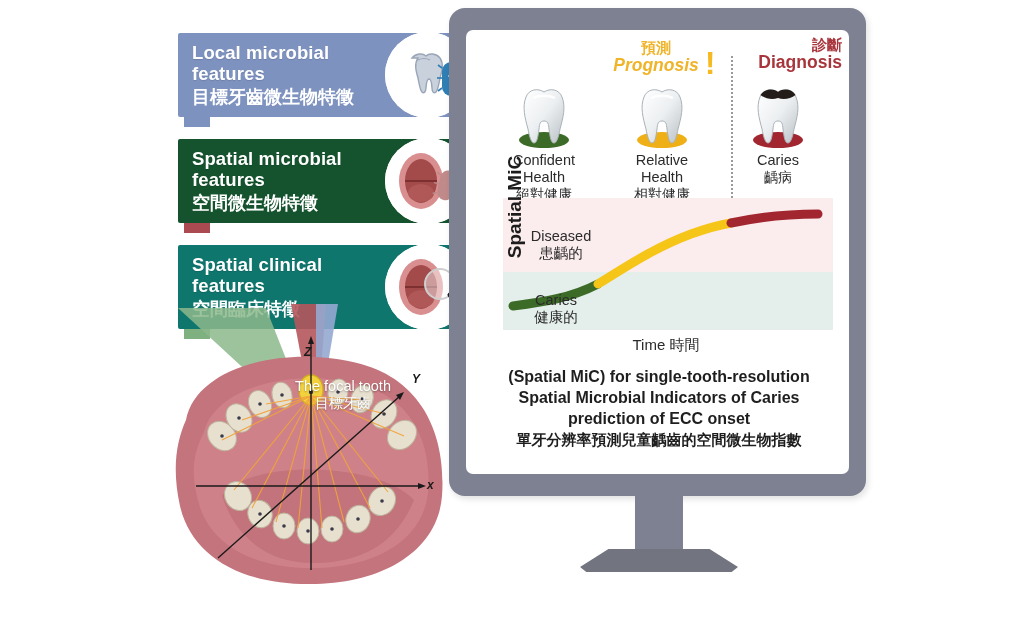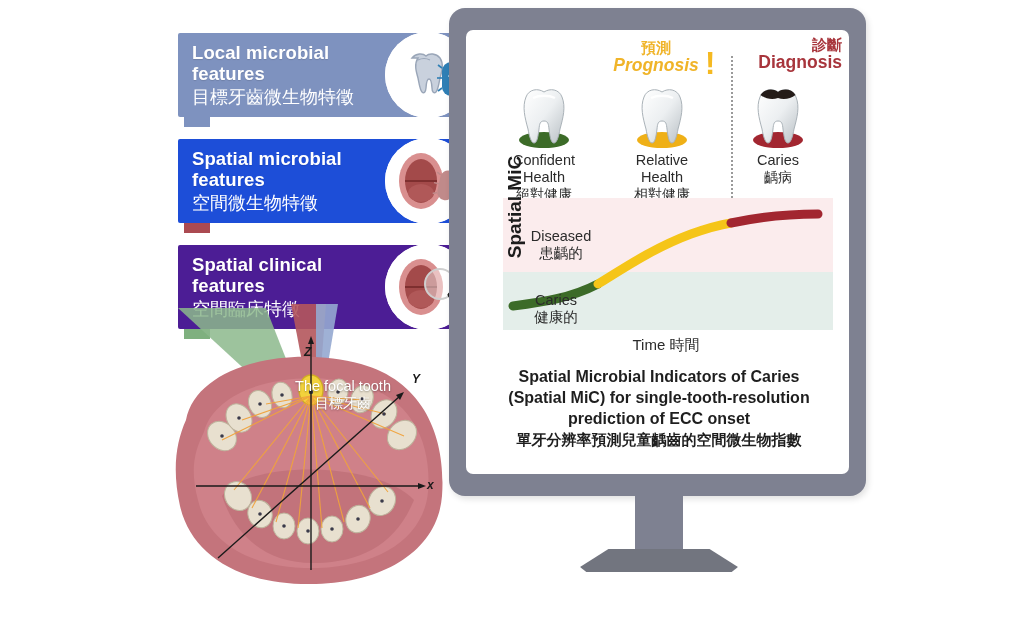--- a/index.html
+++ b/index.html
@@ -5,24 +5,24 @@
   html,body{margin:0;padding:0;background:#ffffff;}
   body{width:1024px;height:623px;position:relative;overflow:hidden;
        font-family:"Liberation Sans","DejaVu Sans",sans-serif;}
   .stage{position:absolute;left:16px;top:0;width:1024px;height:575px;}
 
   
   .feat-box{position:absolute;left:162px;width:275px;border-radius:2px;
             box-sizing:border-box;padding:9px 0 9px 14px;color:#ffffff;}
   .feat-box .en{font-size:18.5px;font-weight:bold;line-height:21px;letter-spacing:.1px;
                 text-shadow:0 1px 1px rgba(0,0,0,.12);}
-  .feat-box .zh{font-size:18px;font-weight:400;line-height:24px;margin-top:1px;}
+  .feat-box .zh{font-size:18px;font-weight:700;line-height:24px;margin-top:1px;}
   #box1{top:33px;height:84px;background:#7e92bf;}
-  #box2{top:139px;height:84px;background:#1d4ed8;}
-  #box3{top:245px;height:84px;background:#4c1d95;}
+  #box2{top:139px;height:84px;background:#14532d;}
+  #box3{top:245px;height:84px;background:#0f766e;}
   .feat-icon{position:absolute;right:-18px;top:50%;transform:translateY(-50%);
              width:86px;height:86px;border-radius:50%;background:#ffffff;}
   .feat-icon svg{display:block;width:86px;height:86px;}
 
   
   .notch{position:absolute;left:168px;width:26px;height:10px;}
   #notch1{top:117px;background:#7e92bf;}
   #notch2{top:223px;background:#ab4a51;}
   #notch3{top:329px;background:#7fb07f;}
 
@@ -355,19 +355,19 @@
     <div>患齲的</div>
   </div>
   <div class="bandlbl" id="lbl-hea">
     <div>Caries</div>
     <div>健康的</div>
   </div>
   <div id="ylab">Spatial MiC</div>
   <div id="xlab">Time 時間</div>
 
   <div id="caption">
+    <div>(Spatial MiC) for single-tooth-resolution</div>
     <div>Spatial Microbial Indicators of Caries</div>
-    <div>(Spatial MiC) for single-tooth-resolution</div>
     <div>prediction of ECC onset</div>
     <div class="zh">單牙分辨率預測兒童齲齒的空間微生物指數</div>
   </div>
 
 </div>
 
 </body></html>

